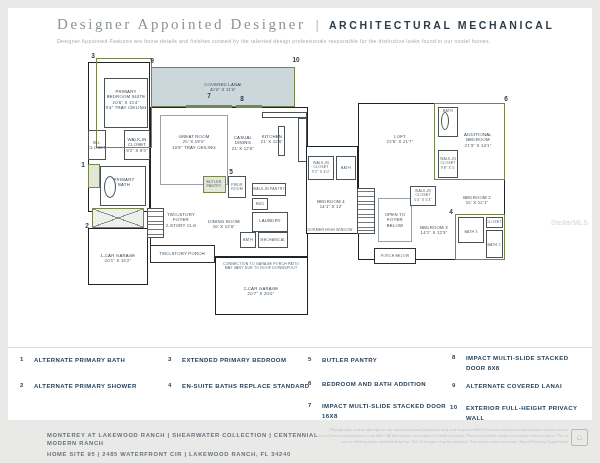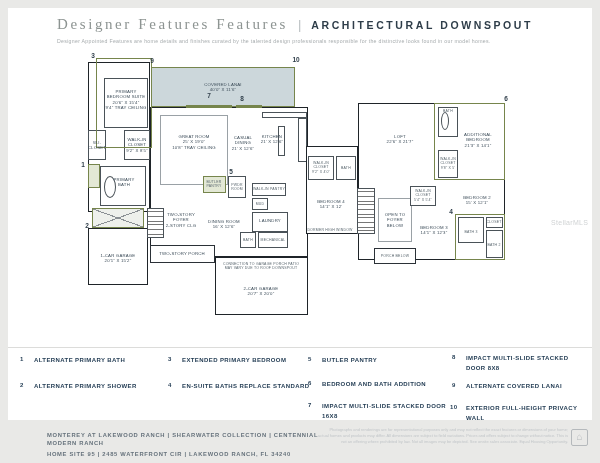--- a/index.html
+++ b/index.html
@@ -41,23 +41,23 @@
   #disclaimer{position:absolute;left:318px;top:427px;width:250px;font-size:4px;color:#c2c6c9;line-height:1.55;text-align:right;}
   #eho{position:absolute;left:571px;top:429px;width:15px;height:15px;border:1px solid #b5b9bc;border-radius:2px;color:#b5b9bc;font-size:10px;line-height:13px;text-align:center;}
   #watermark{position:absolute;left:551px;top:219px;font-size:7px;color:#d0d3d4;letter-spacing:.3px;}
 </style>
 </head>
 <body>
 
 <div id="card"></div>
 
 <div id="hdr">
-  <span class="t-serif">Designer Features Features</span>
+  <span class="t-serif">Designer Appointed Designer</span>
   <span class="t-sep">|</span>
-  <span class="t-caps">ARCHITECTURAL DOWNSPOUT</span>
+  <span class="t-caps">ARCHITECTURAL MECHANICAL</span>
 </div>
 <div id="subtitle">Designer Appointed Features are home details and finishes curated by the talented design professionals responsible for the distinctive looks found in our model homes.</div>
 
 <div id="plans">
   <div>
       <div class="shape lanai" style="left: 151px; top: 67px; width: 144px; height: 40px;"></div>
       <div class="shape wall2" style="left: 88px; top: 62px; width: 62px; height: 150px;"></div>
       <div class="shape wall2" style="left: 150px; top: 107px; width: 158px; height: 150px;"></div>
       <div class="shape wall2" style="left: 88px; top: 228px; width: 60px; height: 57px;"></div>
       <div class="shape wall" style="left: 150px; top: 245px; width: 65px; height: 18px;"></div>

